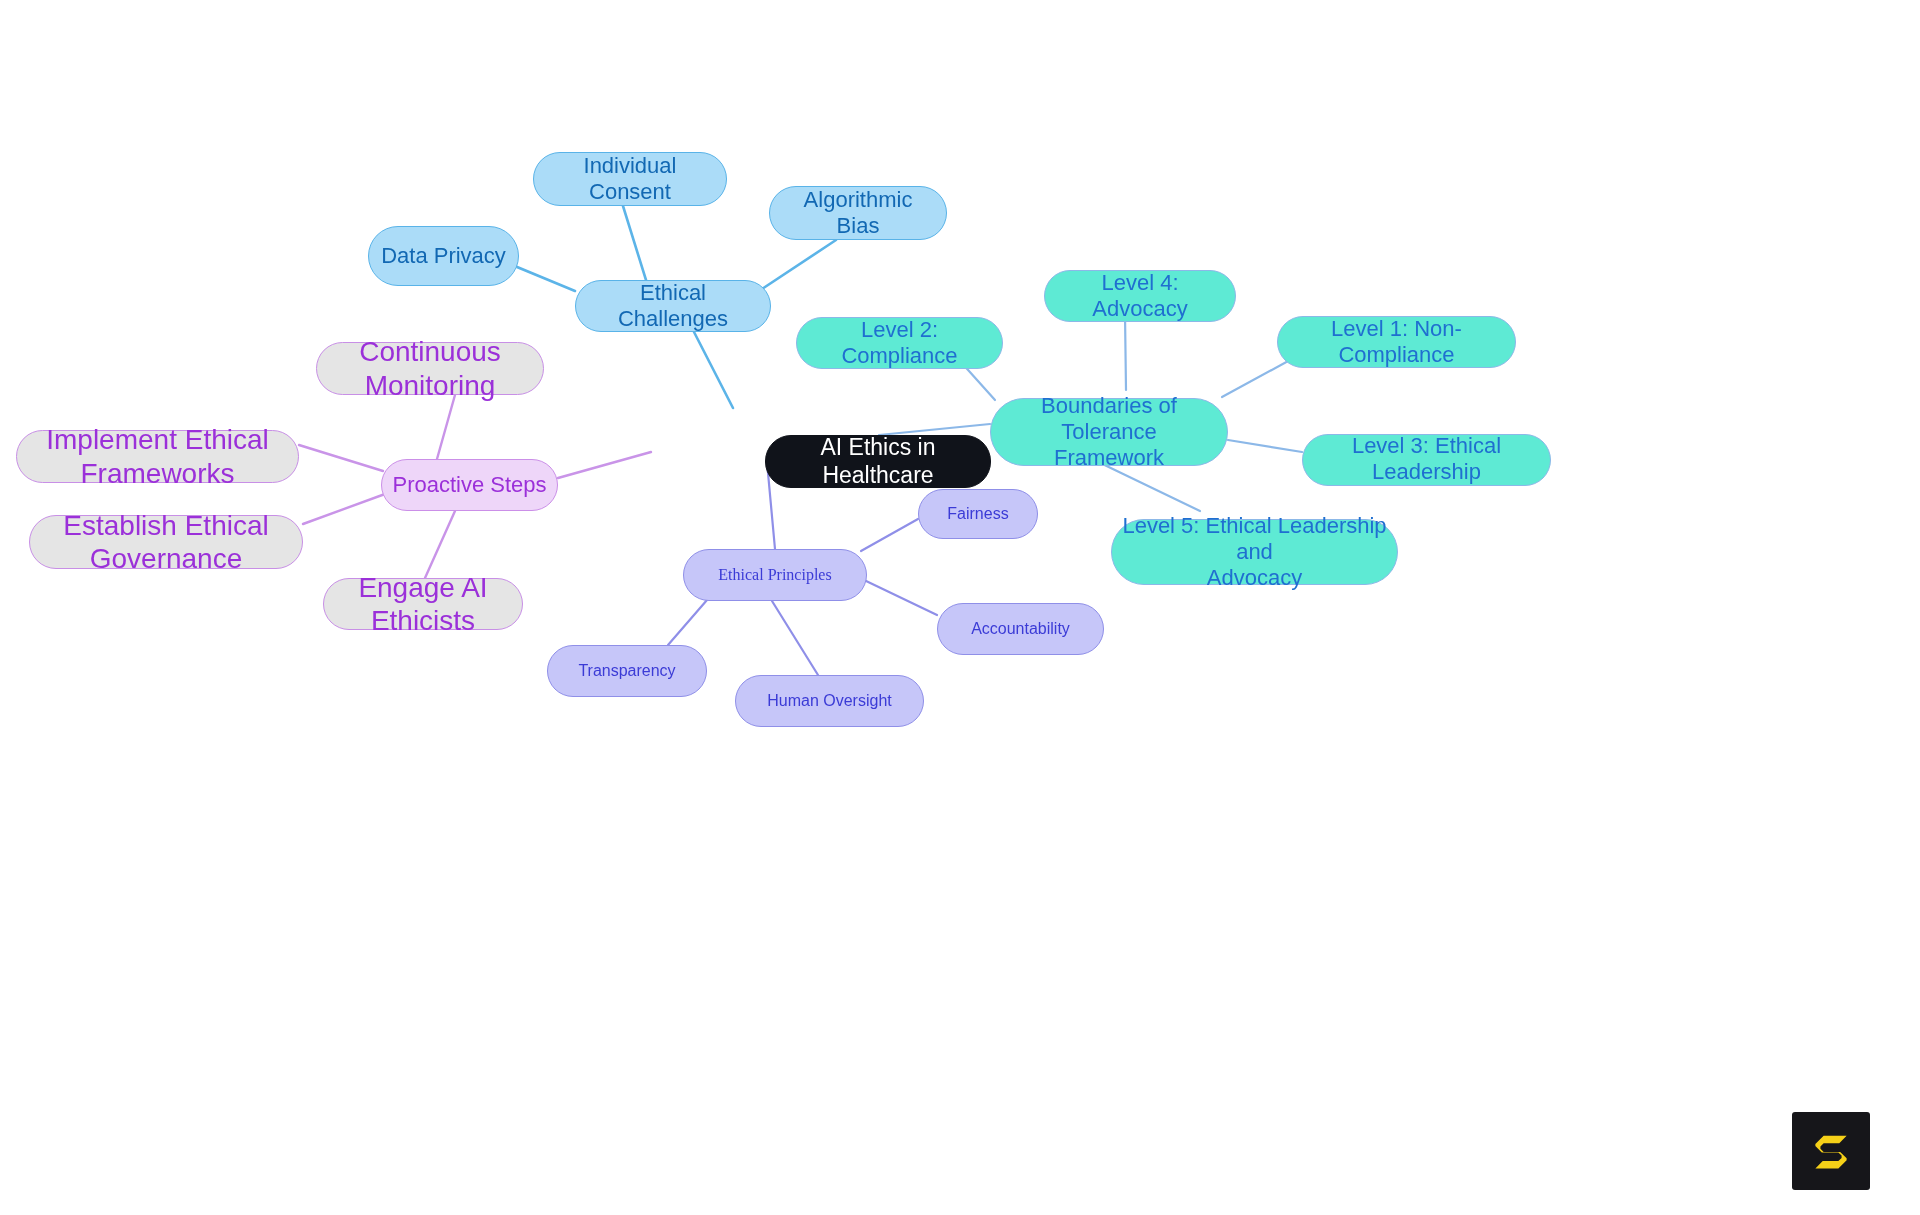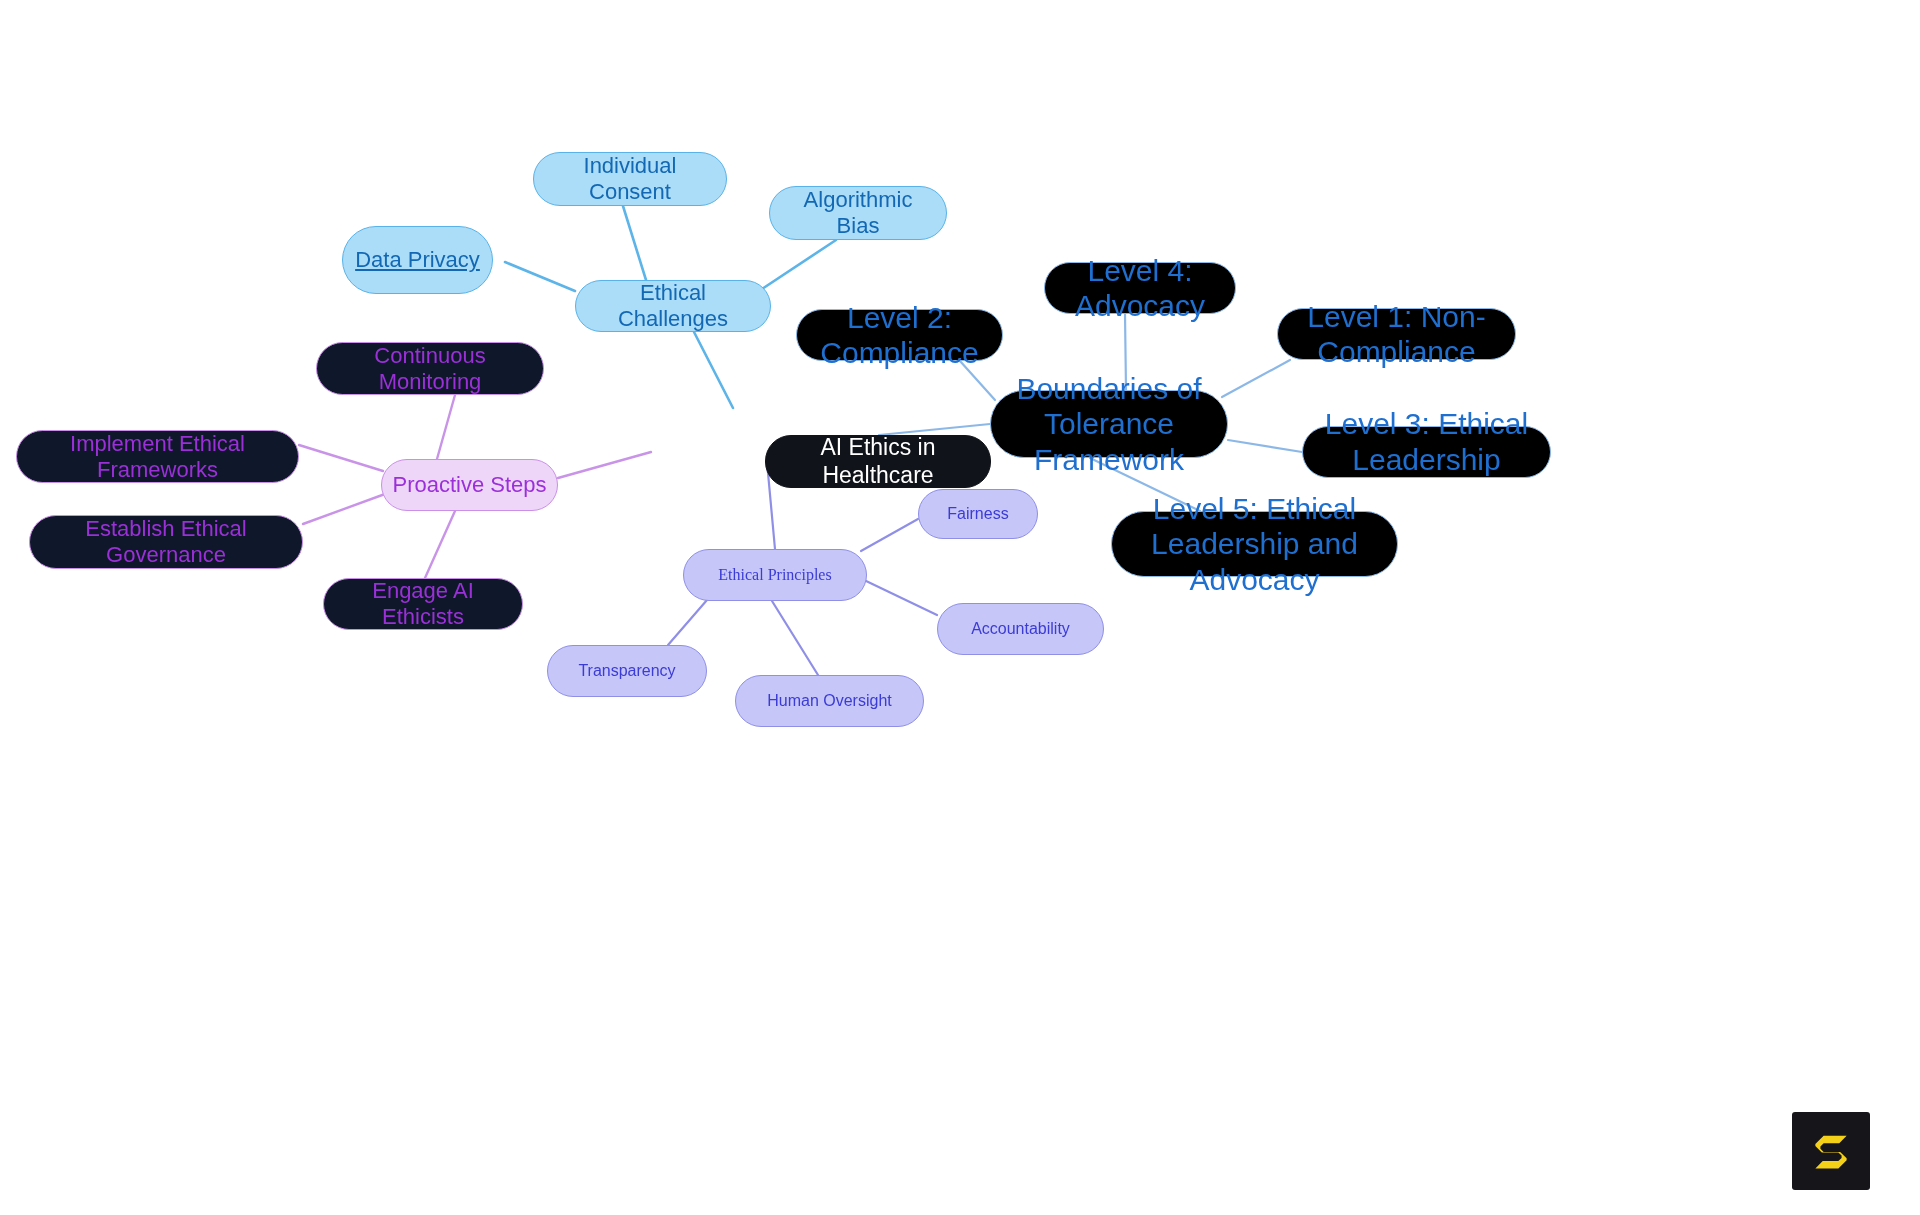--- a/index.html
+++ b/index.html
@@ -58,46 +58,47 @@
   .node-branch-blue,
   .node-leaf-blue {
     background: #abdcf8;
     border-color: #59b3e8;
     color: #1268b3;
     font-size: 22px;
   }
 
   .node-branch-lightblue,
   .node-leaf-lightblue {
-    background: #000000;
+    background: #5eead4;
     border-color: #8cb8e8;
     color: #1f6fd0;
-    font-size: 30px;
+    font-size: 22px;
+    margin-top: 8px;
   }
 
   .node-branch-periwinkle,
   .node-leaf-periwinkle {
     background: #c6c6f9;
     border-color: #8f8fe8;
     color: #3b3bd6;
     font-size: 16px;
   }
 
   .node-branch-pink {
     background: #eed6f9;
     border-color: #cb8fe8;
     color: #9b30d9;
     font-size: 22px;
   }
 
   .node-leaf-pink {
-    background: #0f172a;
+    background: #e5e5e5;
     border-color: #c88fe6;
     color: #9b30d9;
-    font-size: 22px;
+    font-size: 28px;
   }
 
   #logo-badge {
     position: absolute;
     background: #16161a;
     display: flex;
     align-items: center;
     justify-content: center;
     border-radius: 3px;
   }
@@ -128,21 +129,21 @@
       <line x1="383" y1="471" x2="299" y2="445" stroke="#c994e8" stroke-width="2.4" stroke-linecap="round"></line>
       <line x1="385" y1="494" x2="303" y2="524" stroke="#c994e8" stroke-width="2.4" stroke-linecap="round"></line>
       <line x1="455" y1="511" x2="425" y2="578" stroke="#c994e8" stroke-width="2.4" stroke-linecap="round"></line>
     </svg>
 
   <div id="node-layer">
       <div class="node node-root" style="left: 765px; top: 435px; width: 226px; height: 53px;"><span>AI Ethics in Healthcare</span></div>
       <div class="node node-branch-blue" style="left: 575px; top: 280px; width: 196px; height: 52px;"><span>Ethical Challenges</span></div>
       <div class="node node-leaf-blue" style="left: 533px; top: 152px; width: 194px; height: 54px;"><span>Individual Consent</span></div>
       <div class="node node-leaf-blue" style="left: 769px; top: 186px; width: 178px; height: 54px;"><span>Algorithmic Bias</span></div>
-      <div class="node node-leaf-blue" style="left: 342px; top: 226px; width: 151px; height: 68px; text-decoration: underline;"><span>Data Privacy</span></div>
+      <div class="node node-leaf-blue" style="left: 368px; top: 226px; width: 151px; height: 60px;"><span>Data Privacy</span></div>
       <div class="node node-branch-lightblue" style="left: 990px; top: 390px; width: 238px; height: 68px;"><span>Boundaries of Tolerance
 Framework</span></div>
       <div class="node node-leaf-lightblue" style="left: 1277px; top: 308px; width: 239px; height: 52px;"><span>Level 1: Non-Compliance</span></div>
       <div class="node node-leaf-lightblue" style="left: 796px; top: 309px; width: 207px; height: 52px;"><span>Level 2: Compliance</span></div>
       <div class="node node-leaf-lightblue" style="left: 1302px; top: 426px; width: 249px; height: 52px; align-items: flex-end;"><span>Level 3: Ethical Leadership</span></div>
       <div class="node node-leaf-lightblue" style="left: 1044px; top: 262px; width: 192px; height: 52px;"><span>Level 4: Advocacy</span></div>
       <div class="node node-leaf-lightblue" style="left: 1111px; top: 511px; width: 287px; height: 66px; justify-content: flex-end;"><span>Level 5: Ethical Leadership and
 Advocacy</span></div>
       <div class="node node-branch-periwinkle" style="left: 683px; top: 549px; width: 184px; height: 52px; font-family: Liberation Serif, serif;"><span>Ethical Principles</span></div>
       <div class="node node-leaf-periwinkle" style="left: 918px; top: 489px; width: 120px; height: 50px;"><span>Fairness</span></div>

